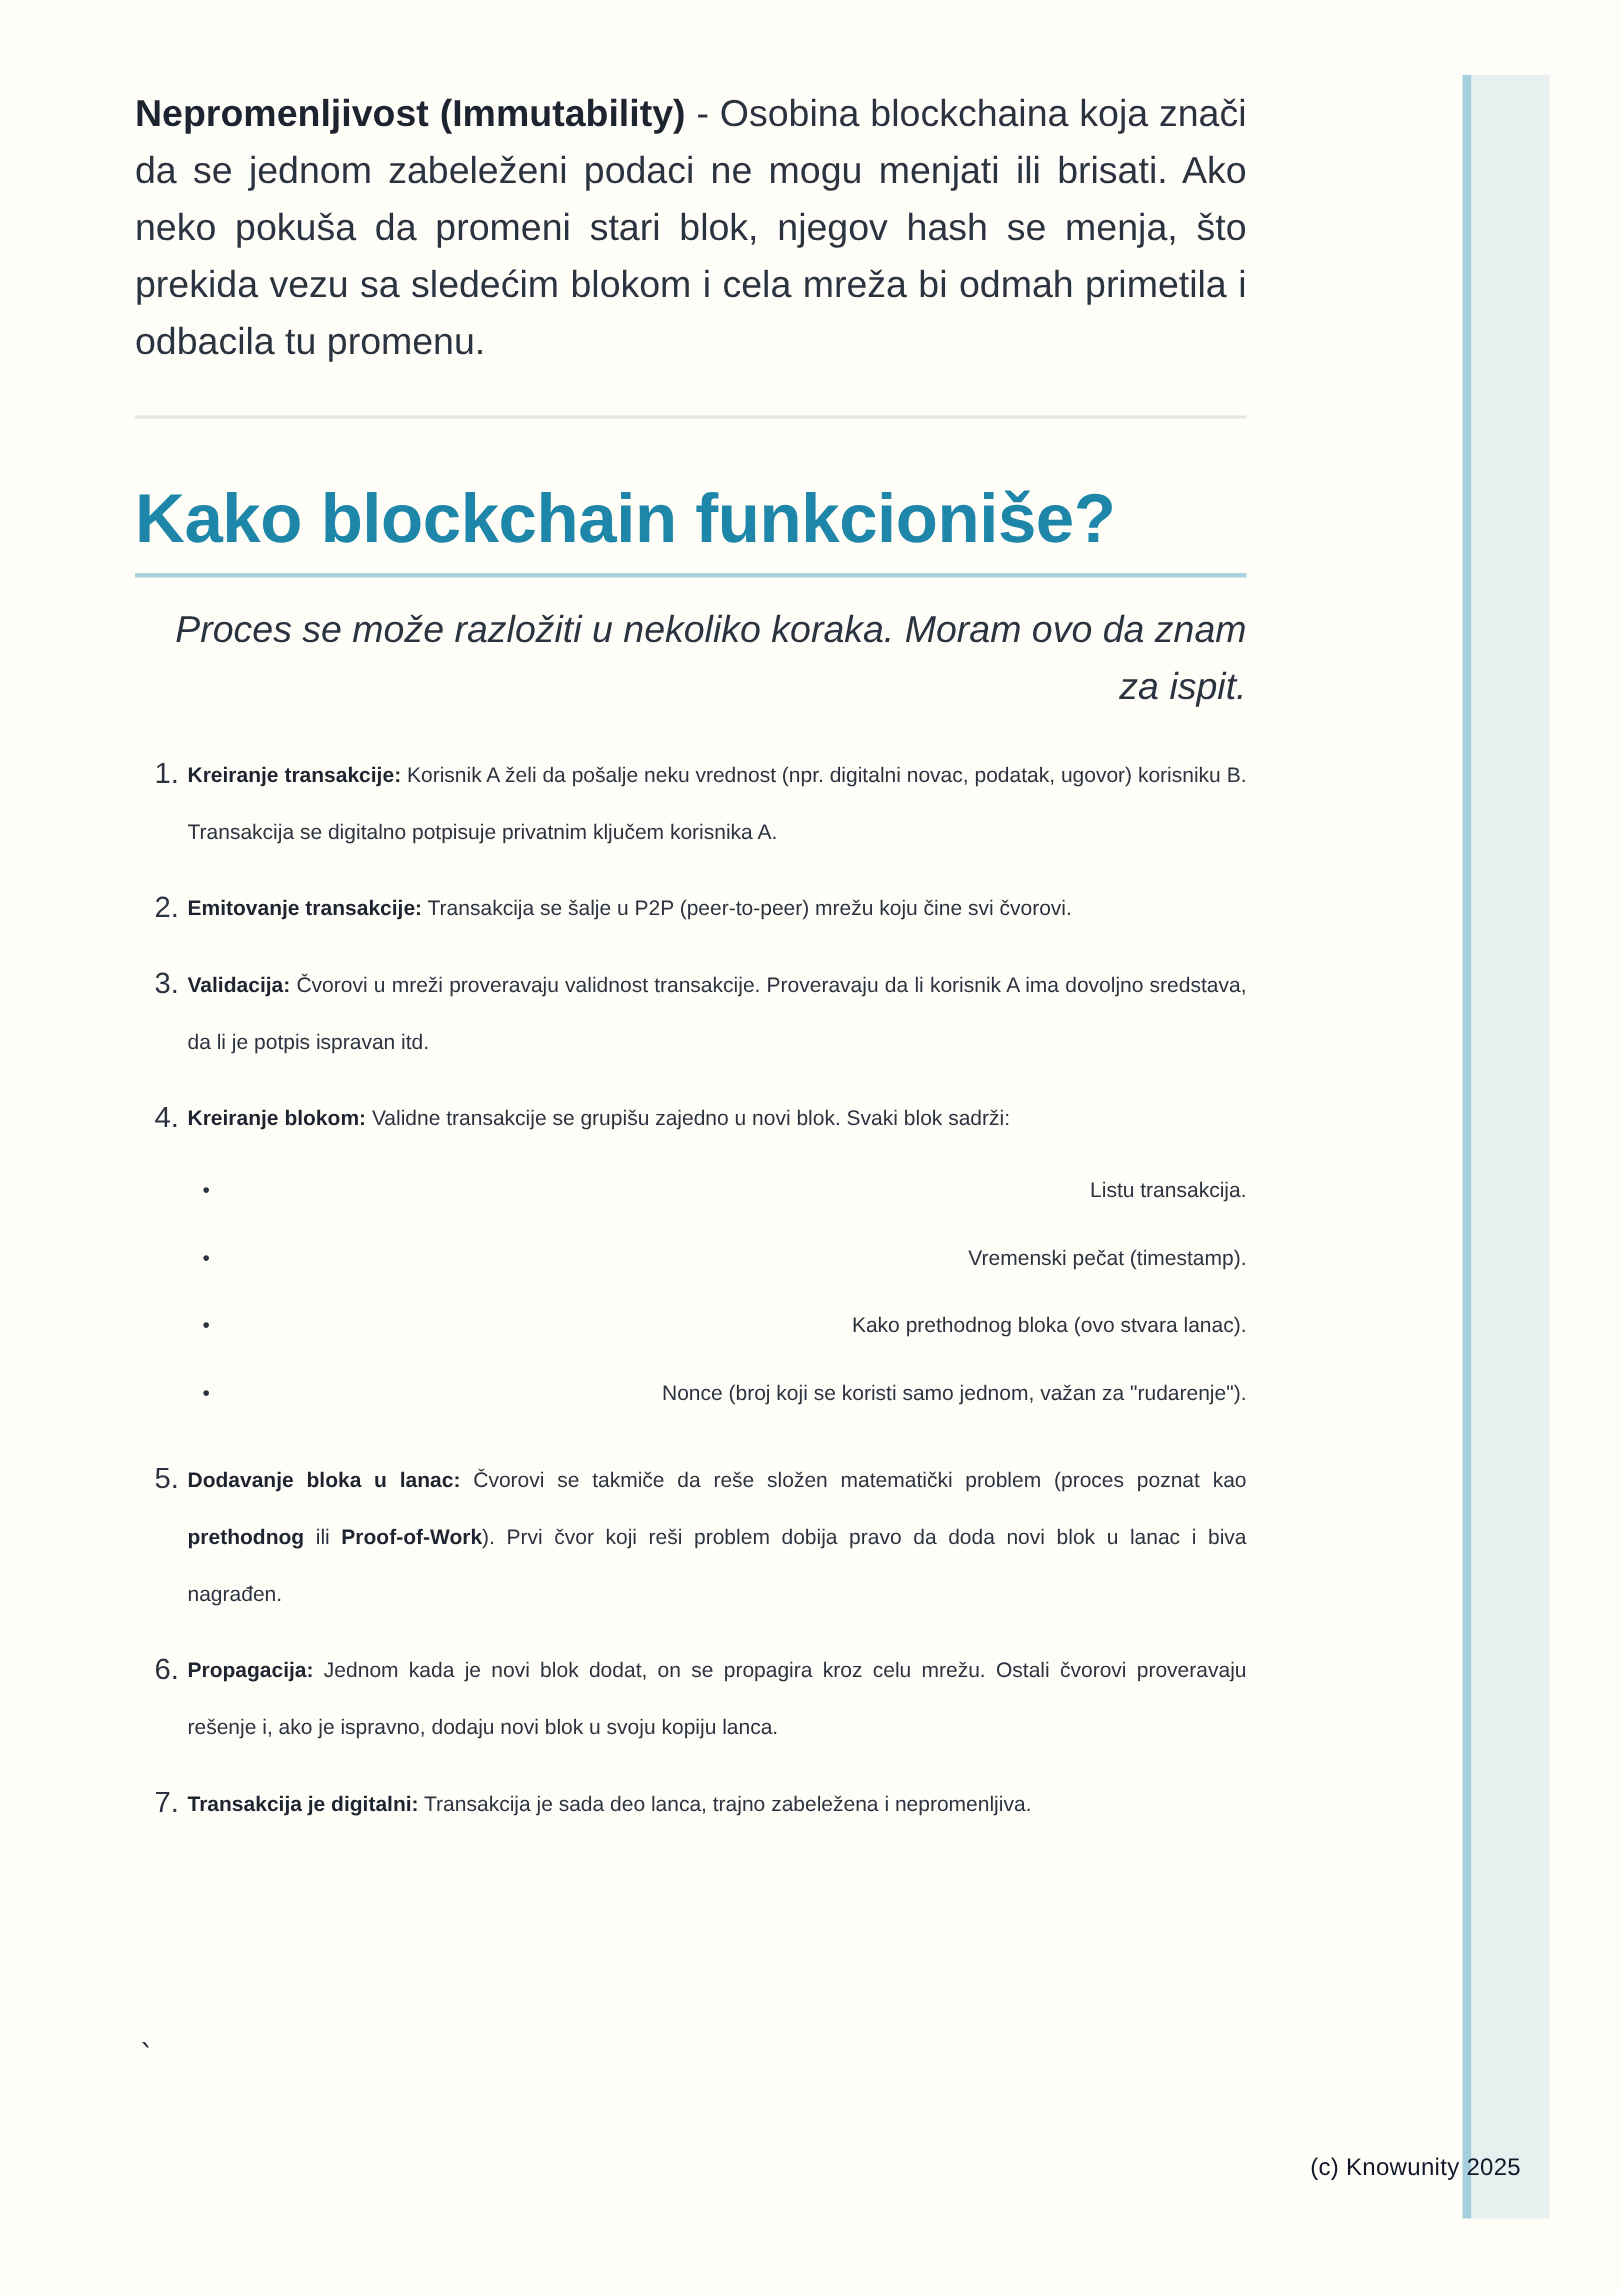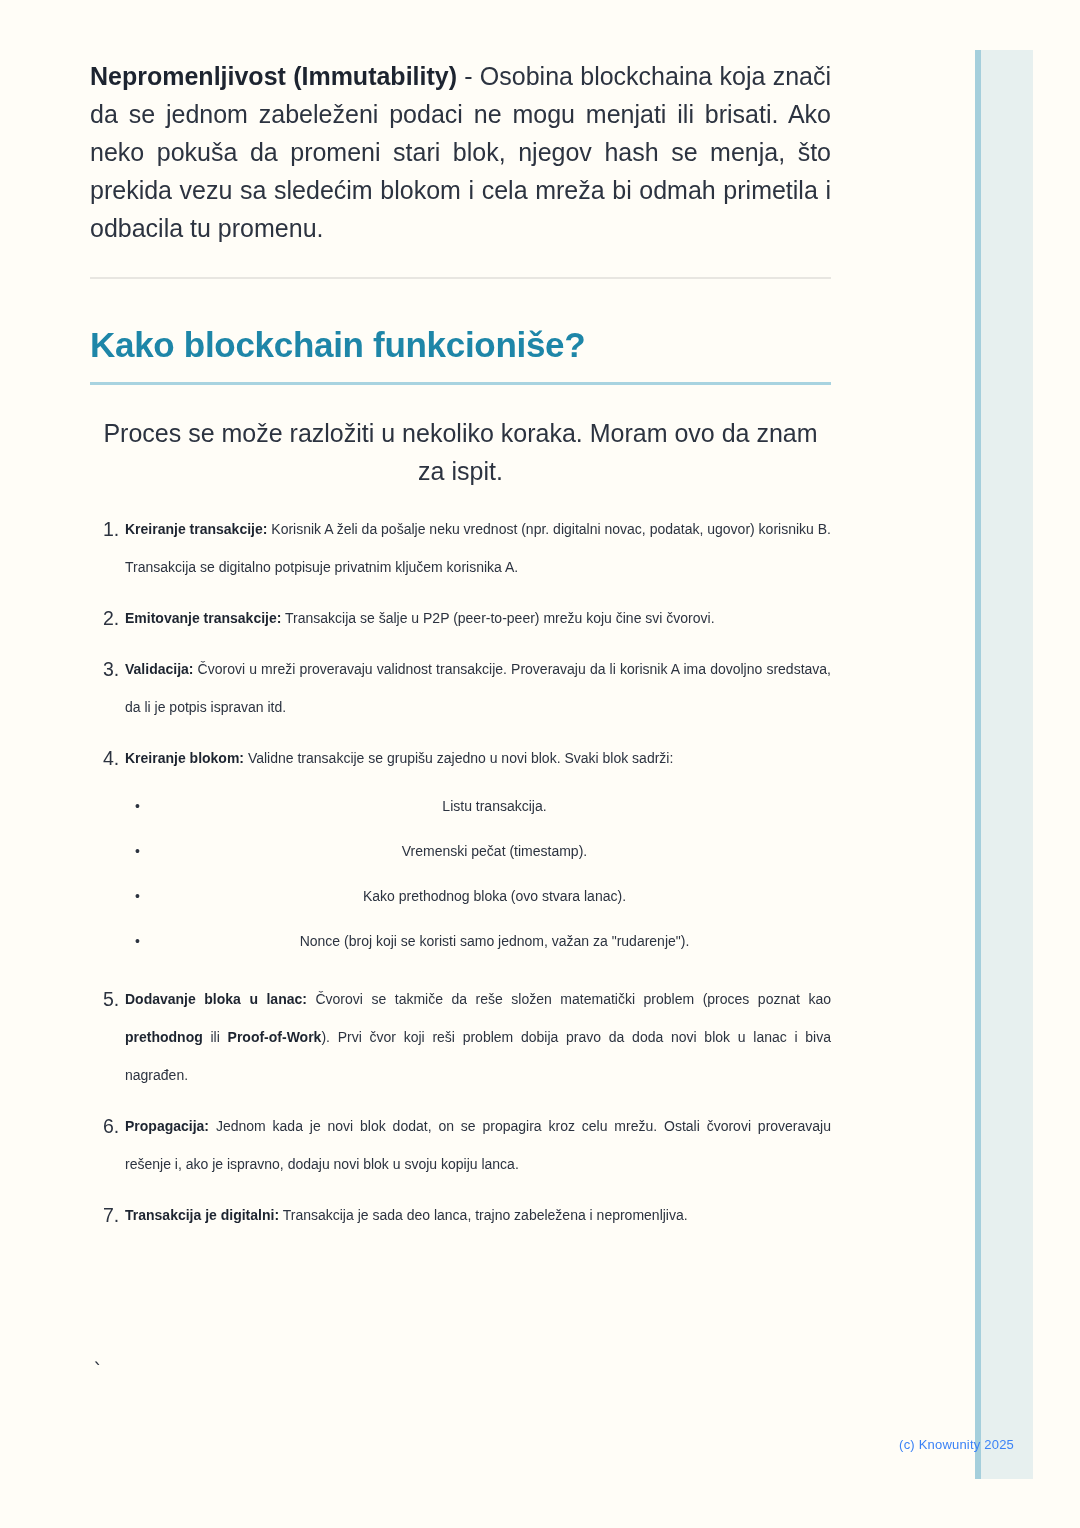--- a/index.html
+++ b/index.html
@@ -39,34 +39,35 @@
   }
   b, strong { font-weight: 700; color: #1d2430; }
 
   .divider-gray {
     border: none;
     border-top: 2px solid #e8e6e1;
     margin: 30px 0 0 0;
   }
   .section-title {
     margin-top: 46px;
-    font-size: 35px;
+    font-size: 46px;
     line-height: 40px;
     font-weight: 700;
     letter-spacing: -0.3px;
     color: var(--heading, #1e86a8);
   }
   .divider-blue {
     border: none;
     border-top: 3px solid #a8d3e0;
     margin: 17px 0 0 0;
   }
   .lead {
-    margin-top: 29px;
-    text-align: center;
+    margin-top: 16px;
+    text-align: right;
+    font-style: italic;
   }
 
   .steps {
     list-style: none;
     margin-top: 20px;
   }
   .step {
     display: flex;
     margin-bottom: 13px;
   }
@@ -86,44 +87,44 @@
   }
   .bullets {
     list-style: none;
     margin-top: 10px;
   }
   .bullets li {
     position: relative;
     padding-left: 33px;
     line-height: 38px;
     margin-bottom: 7px;
-    text-align: center;
+    text-align: right;
   }
   .bullets li::before {
     content: "\2022";
     position: absolute;
     left: 10px;
     color: #2c3340;
   }
 
   .stray {
     position: absolute;
     left: 92px;
     top: 1358px;
     font-size: 20px;
     color: #2c3340;
     font-family: "DejaVu Sans Mono", monospace;
   }
   .footer {
     position: absolute;
     top: 1437px;
     right: 66px;
-    font-size: 13px;
+    font-size: 16px;
     letter-spacing: 0.2px;
-    color: #3b82f6;
+    color: #0f172a;
     z-index: 2;
   }
 </style>
 </head>
 <body>
 
 <div class="page" style="--bg: #fffdf7; --accent-line: #a5cfdc; --accent-panel: #e7f0ef; --heading: #1e86a8;">
 
   <div class="accent">
     <div class="accent-line"></div>

